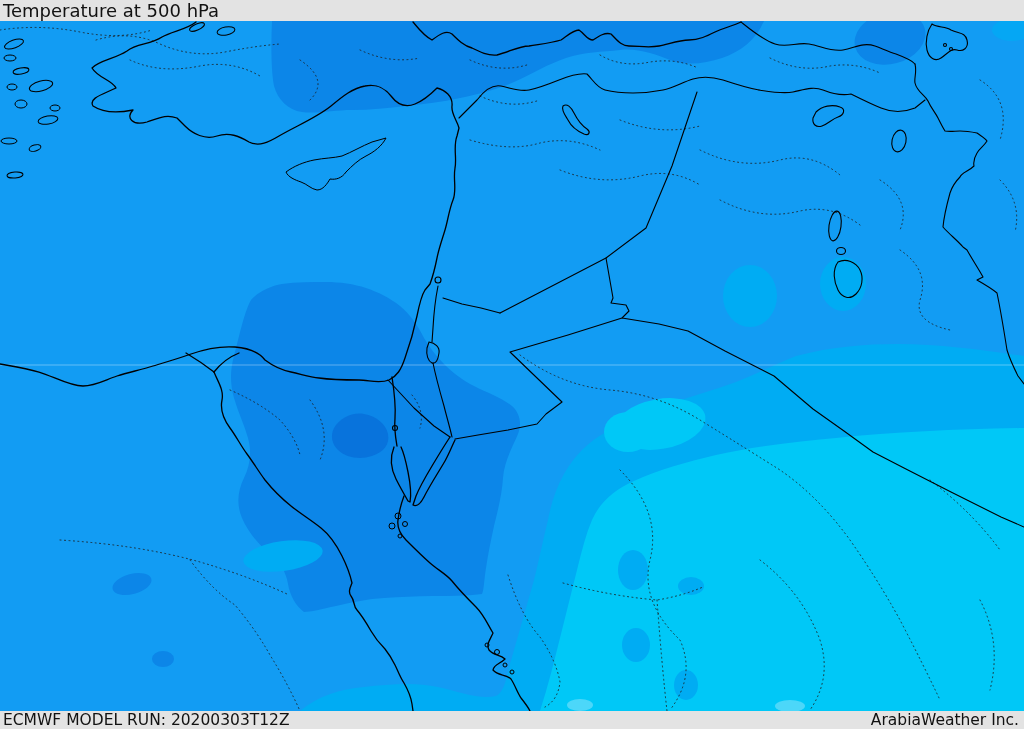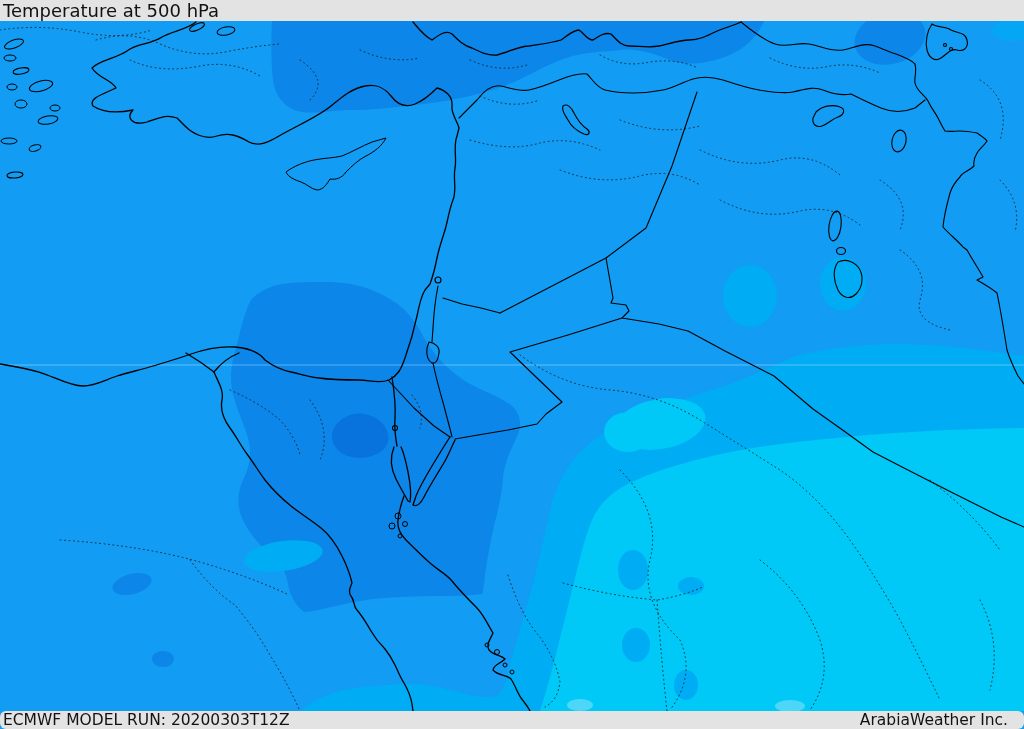--- a/index.html
+++ b/index.html
@@ -3,24 +3,24 @@
 <meta charset="utf-8">
 <style>
   html,body{margin:0;padding:0;}
   body{width:1024px;height:729px;position:relative;overflow:hidden;
        font-family:"DejaVu Sans","Liberation Sans",sans-serif;background:#129cf3;}
   .bar{position:absolute;left:0;width:1024px;background:#e3e3e3;color:#121212;z-index:5;}
   #topbar{top:0;height:21px;}
   #topbar .t{position:absolute;top:0;font-size:18px;line-height:22px;white-space:nowrap;text-align:center;}
   #title{left:3px;}
   #valid{right:3px;}
-  #botbar{top:711px;height:18px;border-radius:6px;}
+  #botbar{top:711px;height:18px;}
   #botbar .t{position:absolute;top:0;font-size:15.5px;line-height:18px;white-space:nowrap;}
   #modelrun{left:3px;}
-  #attribution{right:16px;}
+  #attribution{right:5px;}
   #mapsvg{position:absolute;top:21px;left:0;z-index:1;}
   .coast{fill:none;stroke:#000;stroke-width:1.3;stroke-linejoin:round;stroke-linecap:round;}
   .border{fill:none;stroke:#000;stroke-width:1.1;stroke-linejoin:round;stroke-linecap:round;}
   .lake{fill:none;stroke:#000;stroke-width:1.1;}
   .isl{fill:none;stroke:#000;stroke-width:1;}
   .admin{fill:none;stroke:#1c1c1c;stroke-width:1;stroke-dasharray:1 3.4;stroke-linecap:round;opacity:.85;}
   .latline{stroke:rgba(255,255,255,0.35);stroke-width:1;}
 </style>
 </head>
 <body>

